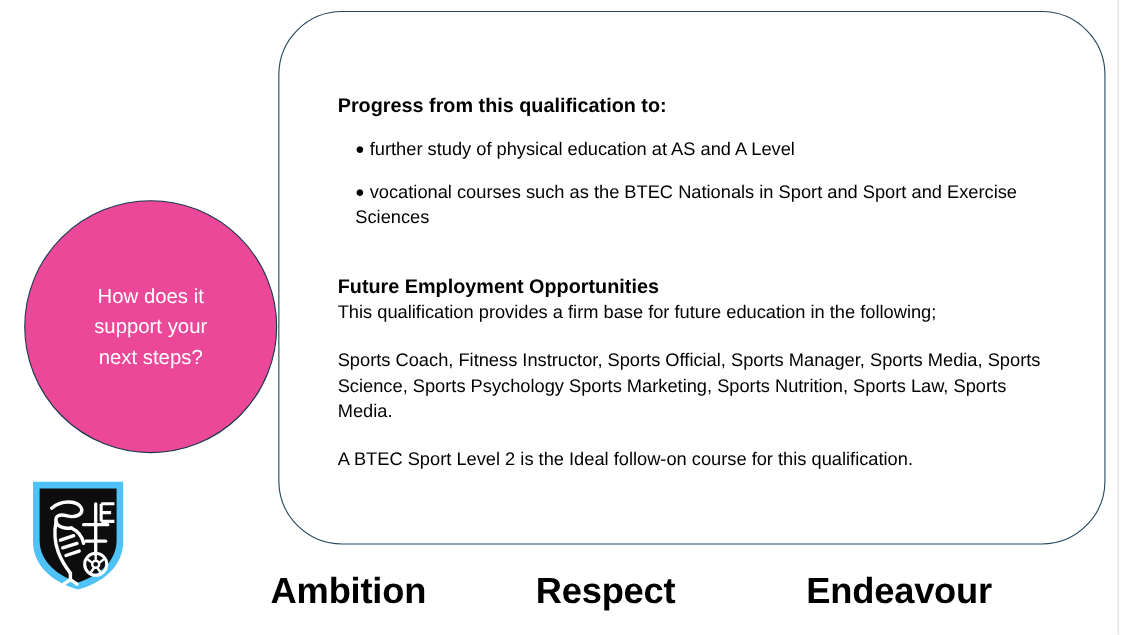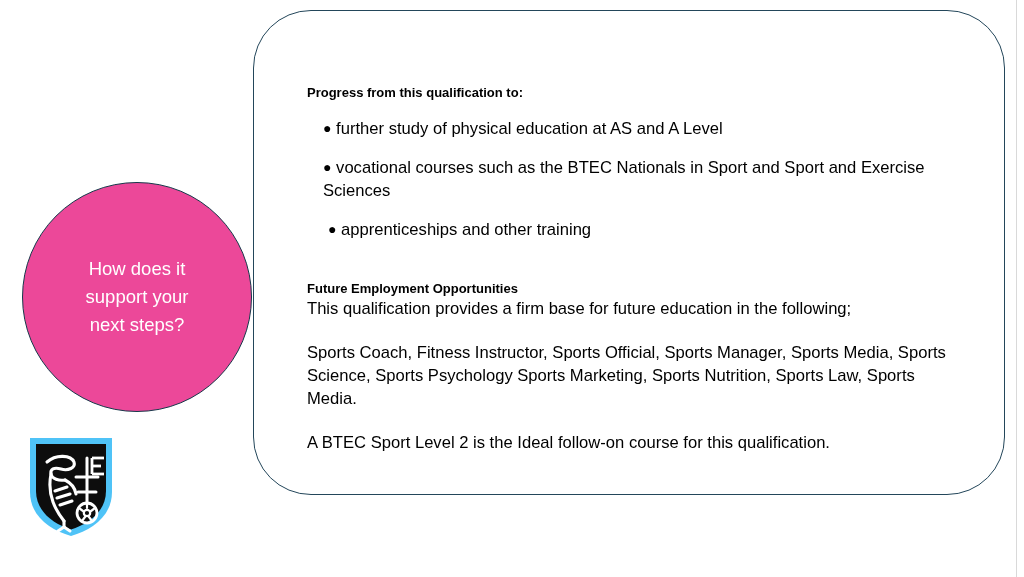--- a/index.html
+++ b/index.html
@@ -80,21 +80,21 @@
     top: 84px;
     width: 660px;
     color: #000000;
     font-size: 16.6px;
     line-height: 1.38;
     font-family: "Liberation Sans", sans-serif;
   }
 
   .heading {
     font-weight: bold;
-    font-size: 13px;
+    font-size: 18px;
     margin: 0 0 1px 0;
   }
 
   .bullet-list {
     margin: 0;
     padding: 0;
     list-style: none;
   }
   .bullet-list li {
     margin: 16px;
@@ -169,22 +169,20 @@
 
   <div class="panel-body">
 
     <p class="heading">Progress from this qualification to:</p>
 
     <ul class="bullet-list">
       <li><span class="dot">●</span>
         <span>further study of physical education at AS and A Level</span></li>
       <li><span class="dot">●</span>
         <span>vocational courses such as the BTEC Nationals in Sport and Sport and Exercise Sciences</span></li>
-      <li class="indented"><span class="dot">●</span>
-        <span>apprenticeships and other training</span></li>
     </ul>
 
     <div class="gap-block"></div>
 
     <p class="heading">Future Employment Opportunities</p>
 
     <p class="para">This qualification provides a firm base for future education in the following;</p>
 
     <div class="gap-small"></div>
 
@@ -224,14 +222,19 @@
         <path d="M66 40 L78 40"></path>
       </g>
       <g>
         <circle cx="61" cy="79" r="10" fill="none" stroke="#ffffff" stroke-width="2.8"></circle>
         <circle cx="61" cy="79" r="3.2" fill="none" stroke="#ffffff" stroke-width="2.2"></circle>
         <path d="M61 69 L61 74 M53 74 L57 77 M69 74 L65 77 M56 87 L59 83 M66 87 L63 83" stroke="#ffffff" stroke-width="2.2" fill="none" stroke-linecap="round"></path>
       </g>
     </svg>
   </div>
 
+  <div class="motto">
+    <span class="motto-word w0">Ambition</span>
+    <span class="motto-word w1">Respect</span>
+    <span class="motto-word w2">Endeavour</span>
+  </div>
 
 </div>
 
 </body></html>

